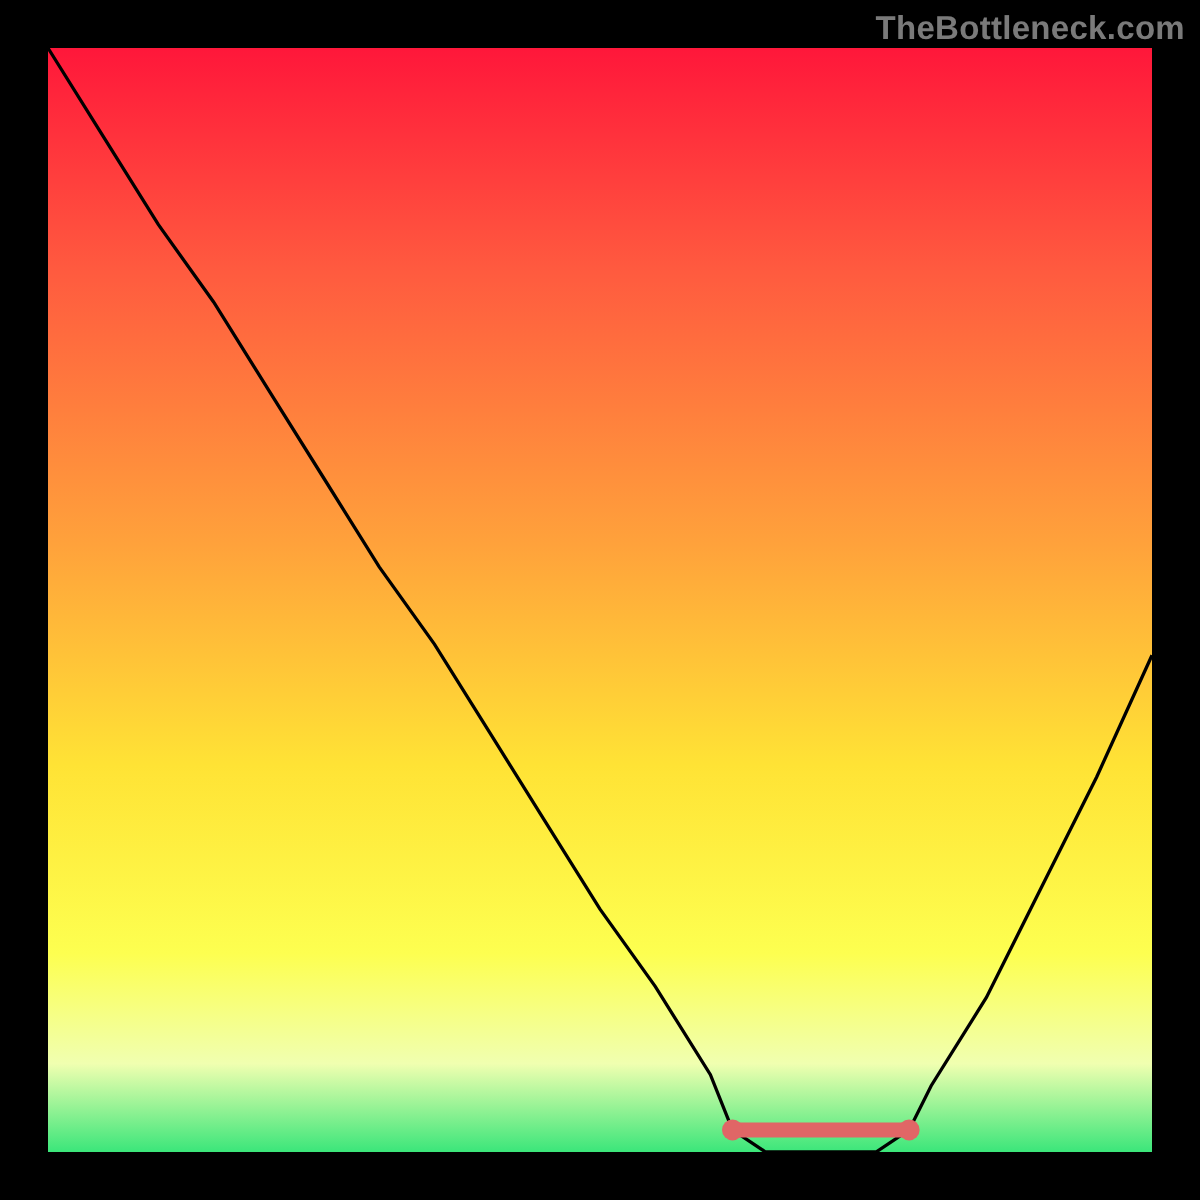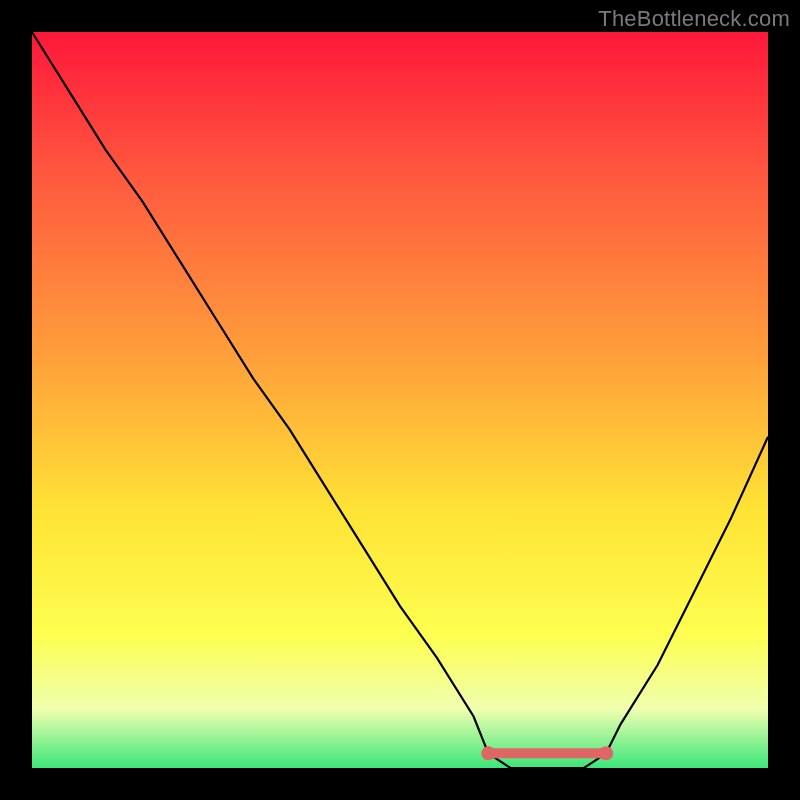--- a/index.html
+++ b/index.html
@@ -11,21 +11,21 @@
   .chart-wrap {
     width: 800px;
     height: 800px;
     position: relative;
   }
   .attribution {
     position: absolute;
     top: 6px;
     right: 10px;
     font-size: 22px;
-    font-weight: 400;
+    font-weight: 700;
     color: #7a7a7a;
     letter-spacing: 0.2px;
   }
   svg { display: block; }
 </style>
 </head>
 <body>
 
 <div class="chart-wrap">
   <div class="attribution">TheBottleneck.com</div>

